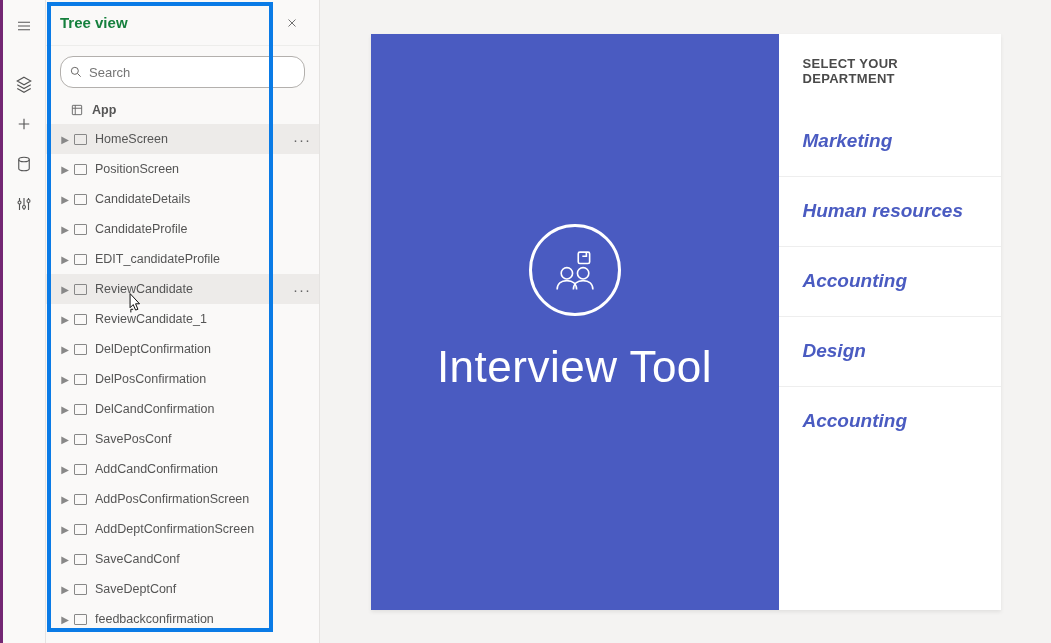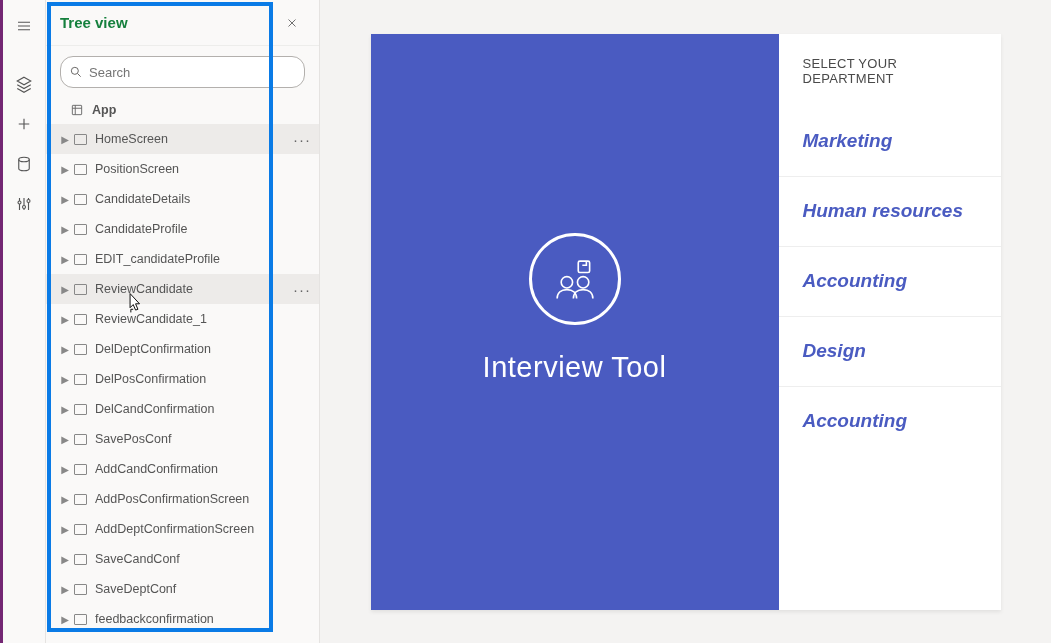--- a/index.html
+++ b/index.html
@@ -145,31 +145,31 @@
   .app-left .icon-wrap {
     width: 92px; height: 92px;
     border: 3px solid #fff;
     border-radius: 50%;
     display:flex; align-items:center; justify-content:center;
     margin-bottom: 26px;
     position:relative;
   }
   .app-left .icon-wrap svg { width: 52px; height: 52px; stroke:#fff; fill:none; stroke-width:2; }
 
-  .app-left h1 { font-size: 29px; font-weight: 400; letter-spacing: .5px; margin-bottom: 28px; }
+  .app-left h1 { font-size: 44px; font-weight: 400; letter-spacing: .5px; margin-bottom: 28px; }
   .app-left p { font-size: 18.5px; font-weight: 500; line-height: 1.35; max-width: 290px; }
 
   .app-right {
     flex:1;
     display:flex; flex-direction:column;
     background:#fff;
   }
   .app-right .heading {
     font-size: 13px;
-    font-weight: 400;
+    font-weight: 700;
     letter-spacing: .3px;
     color: #4a4a4a;
     padding: 22px 24px 20px;
   }
   .dept-list { flex:1;font-style:italic; }
   .dept-item {
     height: 70px;
     display:flex; align-items:center;
     padding: 0 24px;
     font-size: 19px;

